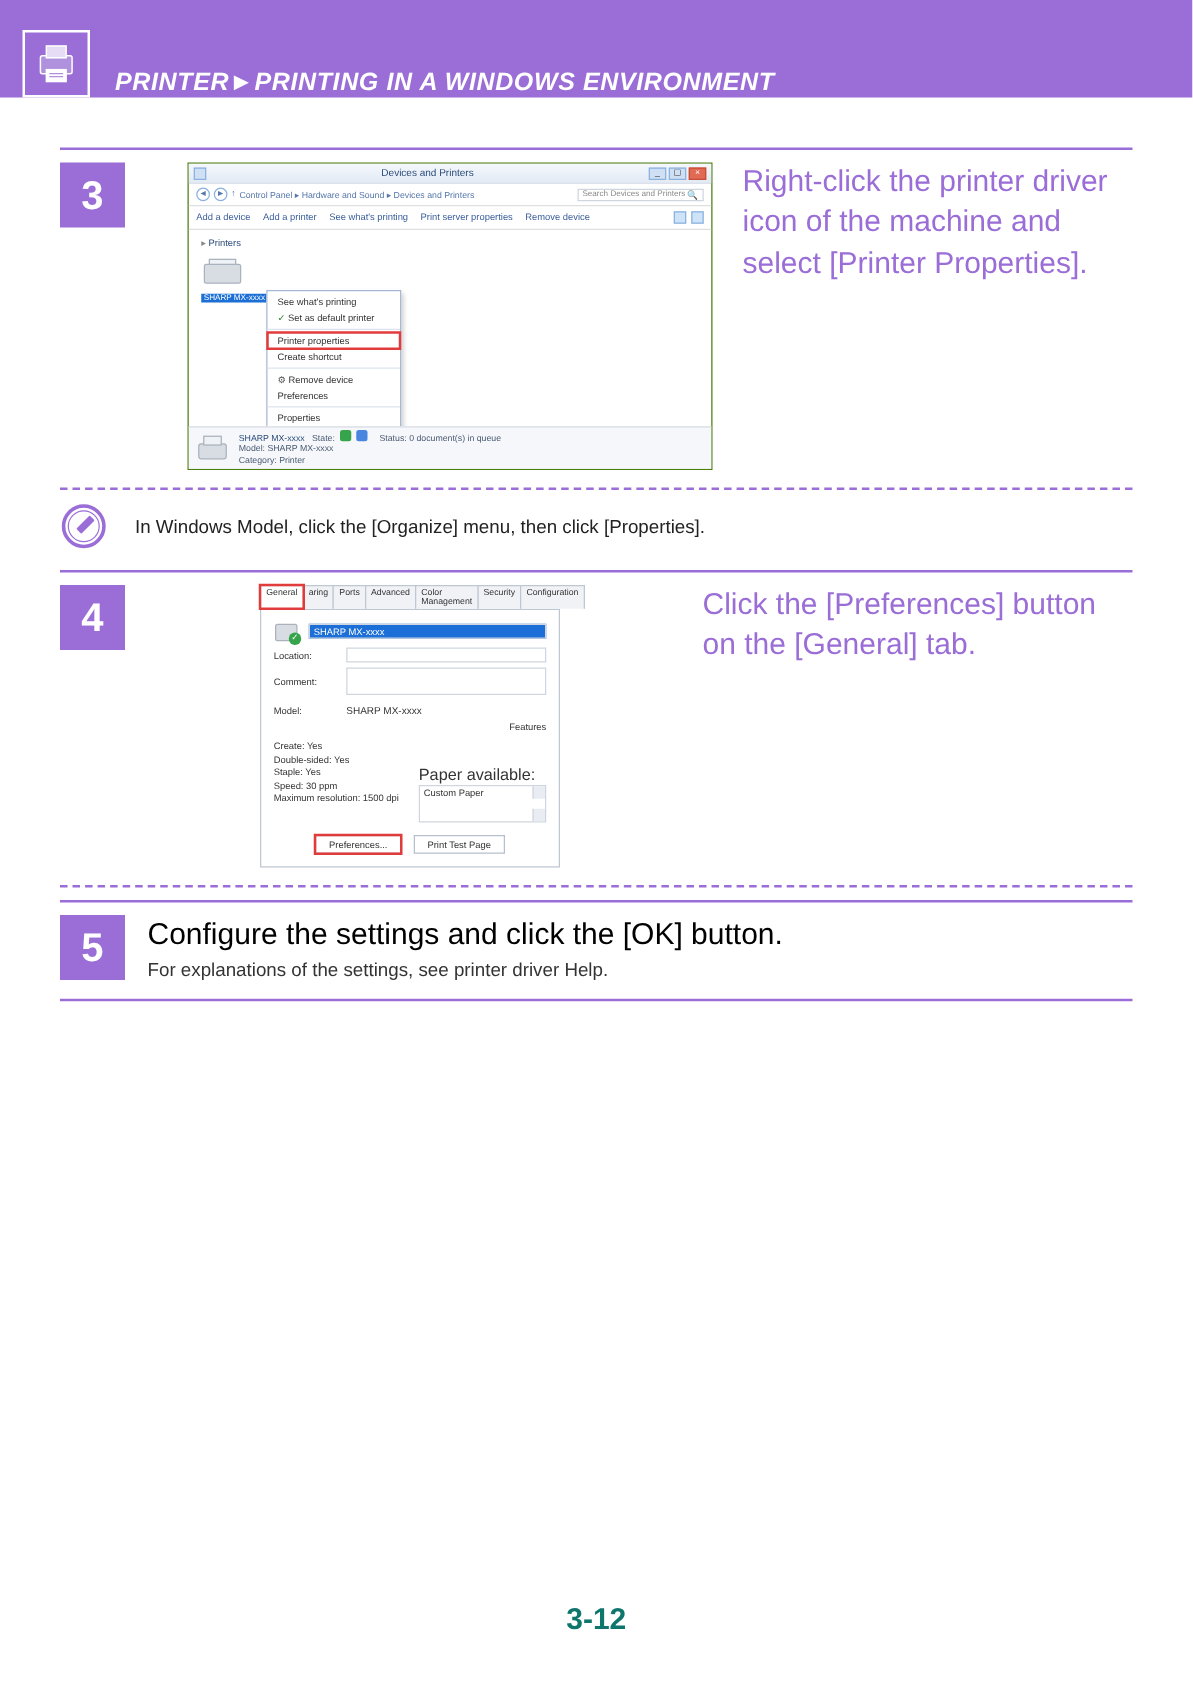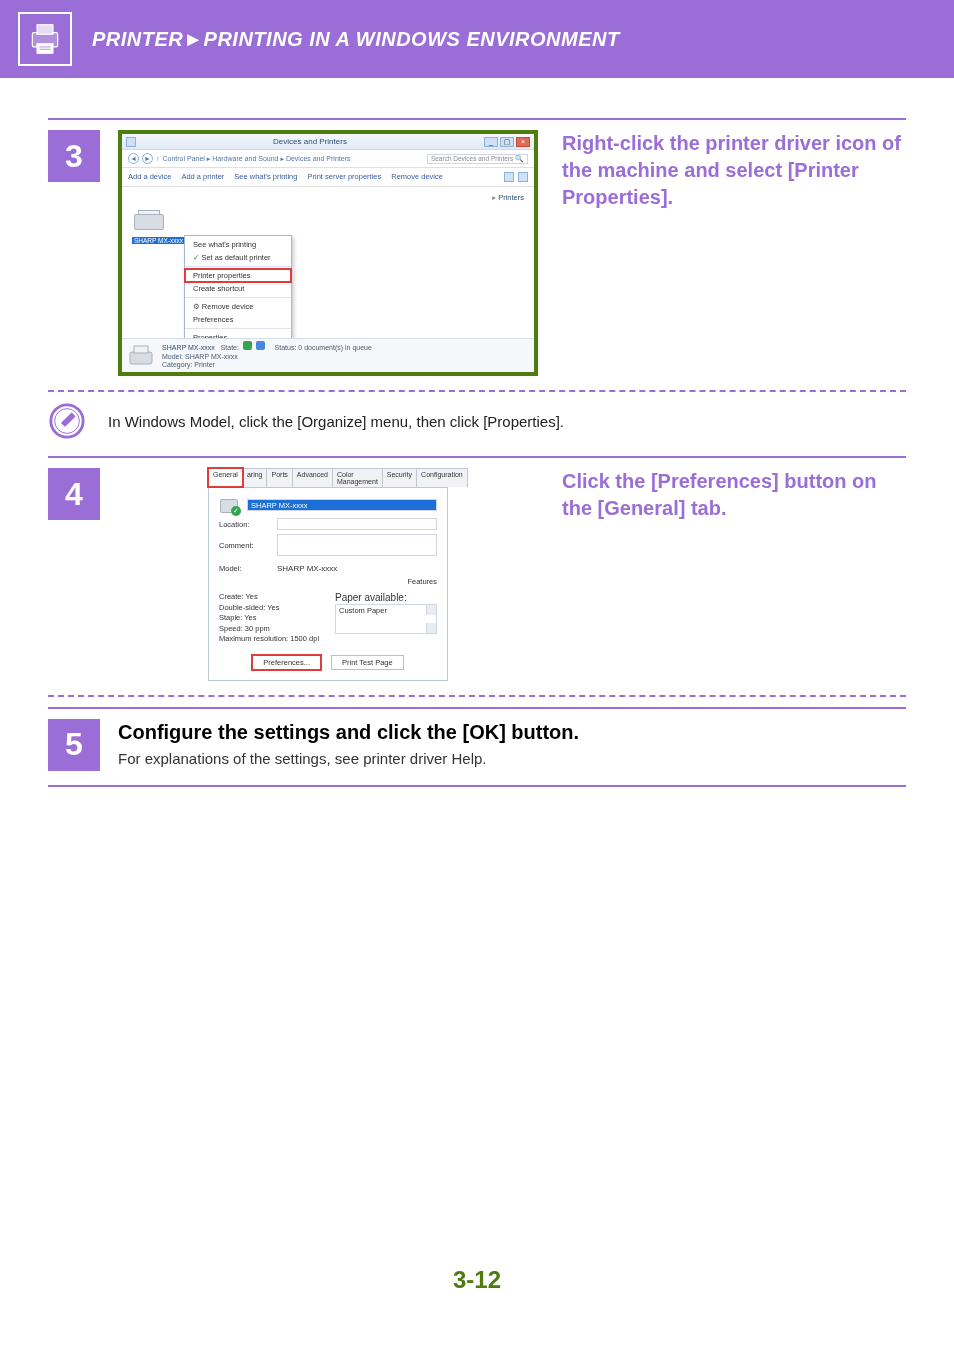--- a/index.html
+++ b/index.html
@@ -8,21 +8,21 @@
     height: 1350px;
     font-family: Arial, Helvetica, sans-serif;
     background: #ffffff;
     color: #333;
     position: relative;
   }
   .header-bar {
     background: #9a6dd7;
     height: 78px;
     display: flex;
-    align-items: center;
+    align-items: flex-end;
     padding-left: 18px;
     color: #fff;
   }
   .header-icon-wrap {
     width: 54px; height: 54px;
     border: 2px solid #fff;
     display: flex; align-items: center; justify-content: center;
     margin-right: 20px;
   }
   .header-icon-wrap svg { width: 38px; height: 38px; }
@@ -50,22 +50,22 @@
     display: flex;
     align-items: center; justify-content: center;
     flex-shrink: 0;
     margin-right: 18px;
   }
   .step-cols { display: flex; flex: 1; gap: 24px; }
   .step-img-col { flex: 0 0 420px; }
   .step-text-col { flex: 1; }
   .step-heading {
     color: #9a6dd7;
-    font-size: 20px;
-    font-weight: bold;
+    font-size: 24px;
+    font-weight: normal;
     line-height: 1.35;
   }
   .step-sub {
     color: #333;
     font-size: 15px;
     margin-top: 4px;
   }
   .dashed {
     border: none;
     border-top: 2px dashed #9a6dd7;
@@ -78,55 +78,56 @@
     margin-bottom: 16px;
   }
   .note-icon {
     width: 38px; height: 38px;
     margin-right: 22px;
     flex-shrink: 0;
   }
   .note-text { font-size: 15px; color: #222; }
   .footer-page {
     position: absolute;
-    bottom: 56px;
+    bottom: 40px;
     width: 100%;
     text-align: center;
     font-size: 24px;
     font-weight: bold;
-    color: #4d7c0f;
+    color: #0f766e;
   }
 
   
   .shot3 {
-    border: 4px solid #4d7c0f;
+    border: 1px solid #4d7c0f;
     background: #fff;
     font-size: 8px;
     color: #333;
     position: relative;
     width: 420px;
     height: 246px;
+    margin-left: 32px;
   }
   .shot3 .titlebar {
     background: linear-gradient(#f5f8fc,#e2eaf5);
     border-bottom: 1px solid #cfd9e7;
     height: 16px;
     display: flex; align-items: center; justify-content: space-between;
     padding: 0 4px;
   }
   .shot3 .titlebar .ttitle { color:#2b4b7a; font-size:8px; margin:0 auto;}
   .shot3 .winbtns { display:flex; gap:2px;}
   .shot3 .winbtn { width:14px; height:10px; background:#cfe0f5; border:1px solid #8bb1df; font-size:7px; line-height:8px; text-align:center;}
   .shot3 .winbtn.close{ background:#e06a54; border-color:#c94c36; color:#fff;}
   .shot3 .crumb { padding: 3px 6px; display:flex; align-items:center; justify-content:space-between; border-bottom:1px solid #e0e0e0; font-size:7px; color:#5577aa;}
   .shot3 .toolbar { padding: 4px 6px; display:flex; gap:10px; color:#3a5e9b; font-size:7.5px; border-bottom:1px solid #e0e0e0;}
   .shot3 .toolbar .tbr { margin-left:auto; display:flex; gap:4px;}
   .shot3 .toolbar .tbicon{ width:10px; height:10px; background:#cfe3f8; border:1px solid #8bb1df;}
   .shot3 .body { position:relative; height: calc(100% - 16px - 18px - 16px - 34px); padding:6px 10px;}
-  .shot3 .printers-lbl { font-size:7.5px; color:#2b4b7a; text-align:right; }
+  .shot3 .printers-lbl { font-size:7.5px; color:#2b4b7a; text-align:left; }
   .shot3 .printers-lbl::before{content:"▸ "; color:#888;}
   .shot3 .printer-icons-row { display:flex; gap:10px; margin-top:4px; }
   .shot3 .printer-icon { width:34px; height:30px; position:relative; }
   .shot3 .printer-icon .pbody{ position:absolute; left:2px; right:2px; top:8px; height:16px; background:#d8dde4; border:1px solid #aab2bd; border-radius:2px;}
   .shot3 .printer-icon .ptray{ position:absolute; left:6px; right:6px; top:4px; height:6px; background:#eef1f5; border:1px solid #aab2bd;}
   .shot3 .pname { font-size:6.5px; background:#1b6fd6; color:#fff; padding:0 2px; display:inline-block; margin-top:1px;}
   .shot3 .ctxmenu {
     position:absolute;
     left: 62px; top: 48px;
     background:#fff; border:1px solid #a7b9d1;
@@ -164,21 +165,21 @@
   .shot4 .prow { display:flex; align-items:center; gap:8px; margin-bottom:4px;}
   .shot4 .plabel{ width:50px; font-size:7.5px;}
   .shot4 .pfield{ flex:1; height:12px; border:1px solid #cfd6df; background:#fff; font-size:7.5px; padding:0 3px; display:flex; align-items:center;}
   .shot4 .pfield.sel{ background:#1b6fd6; color:#fff;}
   .shot4 .picon{ width:20px; height:18px; position:relative;}
   .shot4 .picon .pbody{ position:absolute; inset:3px 1px 1px 1px; background:#d8dde4; border:1px solid #aab2bd; border-radius:2px;}
   .shot4 .picon .check{ position:absolute; right:-2px; bottom:-2px; width:10px; height:10px; border-radius:50%; background:#36a44b; color:#fff; font-size:7px; text-align:center; line-height:10px;}
   .shot4 .fsection{ margin-top:6px; display:flex; gap:14px;}
   .shot4 .fleft{ flex:1; font-size:7.5px; line-height:1.4;}
   .shot4 .fright{ flex:1;}
-  .shot4 .fright .flabel{ font-size:10px; }
+  .shot4 .fright .flabel{ font-size:13px;margin-top:20px; }
   .shot4 .fright .listbox{ border:1px solid #cfd6df; height:30px; font-size:7.5px; padding:1px 3px; margin-top:1px; position:relative;}
   .shot4 .fright .listbox .sbtn{ position:absolute; right:0; width:10px; background:#e9edf3; border-left:1px solid #cfd6df;}
   .shot4 .fright .listbox .sbtn.up{ top:0; height:10px;}
   .shot4 .fright .listbox .sbtn.dn{ bottom:0; height:10px;}
   .shot4 .btnrow{ display:flex; gap:10px; margin-top:10px; justify-content:center;}
   .shot4 .btn{ border:1px solid #b6bfcc; padding:2px 10px; font-size:7.5px; background:#fff;}
   .shot4 .btn.hl{ outline:2px solid #e23b3b; outline-offset:-1px;}
 </style>
 </head>
 <body>

